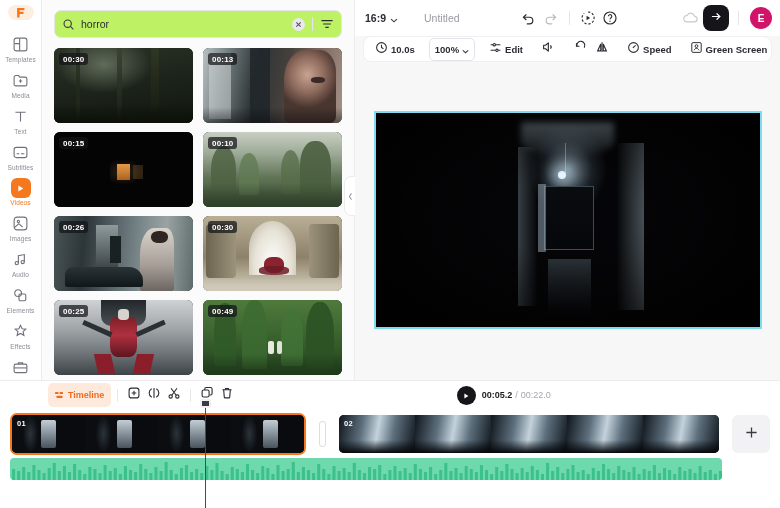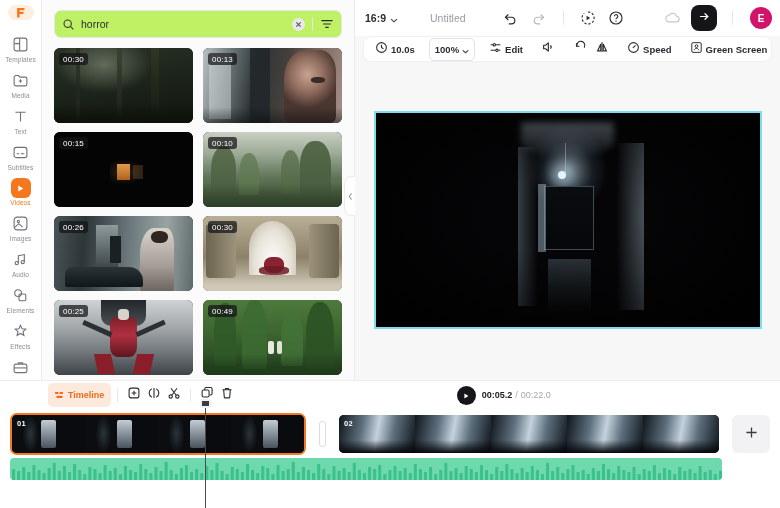--- a/index.html
+++ b/index.html
@@ -66,35 +66,35 @@
     display:grid; grid-template-columns:1fr 1fr; gap:9px 10px;
     padding:4px 12px 10px 12px; align-content:start;
   }
   .thumb {
     position:relative; height:75px; border-radius:6px; overflow:hidden;
     cursor:pointer; background:#111;
   }
   .badge {
     position:absolute; left:5px; top:5px; z-index:3;
     background:rgba(20,20,22,.72); color:#fff; font-size:8px;
-    padding:1.5px 4px; border-radius:3px; letter-spacing:.2px; font-weight:normal;
+    padding:1.5px 4px; border-radius:3px; letter-spacing:.2px; font-weight:bold;
   }
   .art { position:absolute; inset:0; }
 
   .collapse-handle {
     position:absolute; right:-1px; top:176px; width:11px; height:40px;
     background:#ffffff; border:1px solid #ececef; border-right:none;
     border-radius:7px 0 0 7px; display:flex; align-items:center; justify-content:center;
     cursor:pointer; z-index:9;
   }
 
   
   .right { flex:1; display:flex; flex-direction:column; background:#f7f7f8; min-width:0; }
   .topbar {
-    height:36px; display:flex; align-items:center; padding:0 8px 0 10px; gap:6px;
+    height:36px; display:flex; align-items:center; padding:0 8px 0 10px; gap:0;
     background:#ffffff;
   }
   .ratio-sel { display:flex; align-items:center; gap:4px; cursor:pointer; }
   .ratio-txt { font-size:10.5px; color:#2b2b33; font-weight:bold; }
   .proj-title { font-size:10.5px; color:#9a9aa4; margin-left:26px; }
   .topbar-spacer { flex:1; }
   .tb-ico { width:22px; height:22px; display:flex; align-items:center; justify-content:center; cursor:pointer; }
   .tb-ico.dim { opacity:.32; cursor:default; }
   .tb-sep { width:1px; height:14px; background:#e4e4e9; margin:0 7px; }
   .export-btn {

